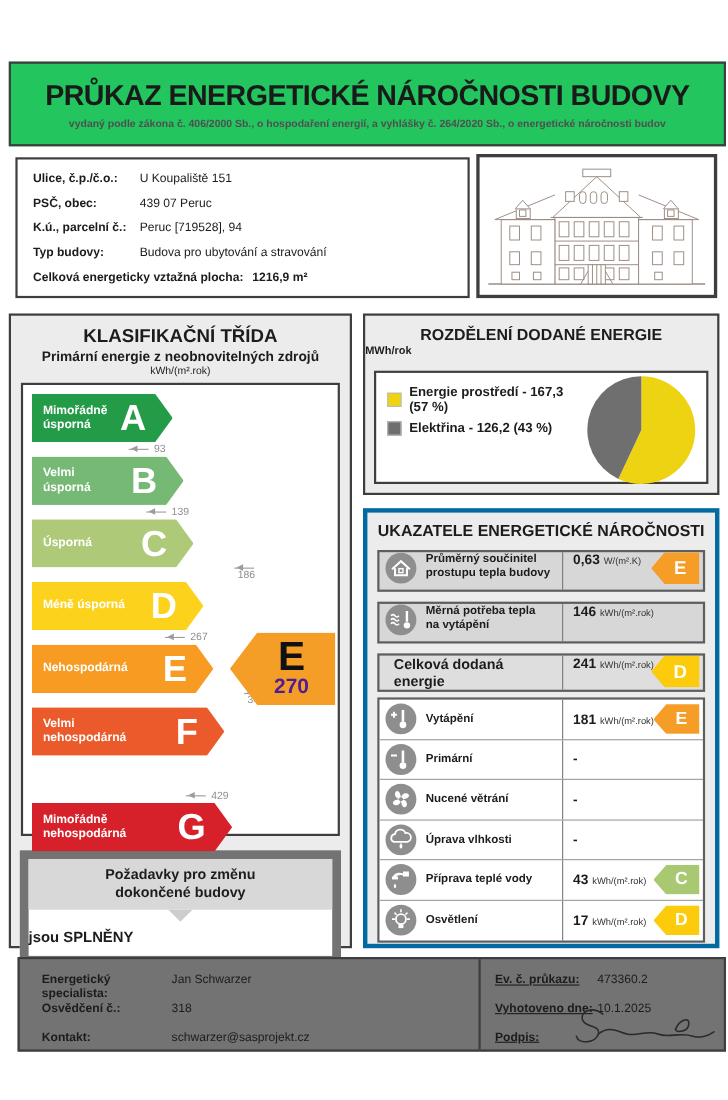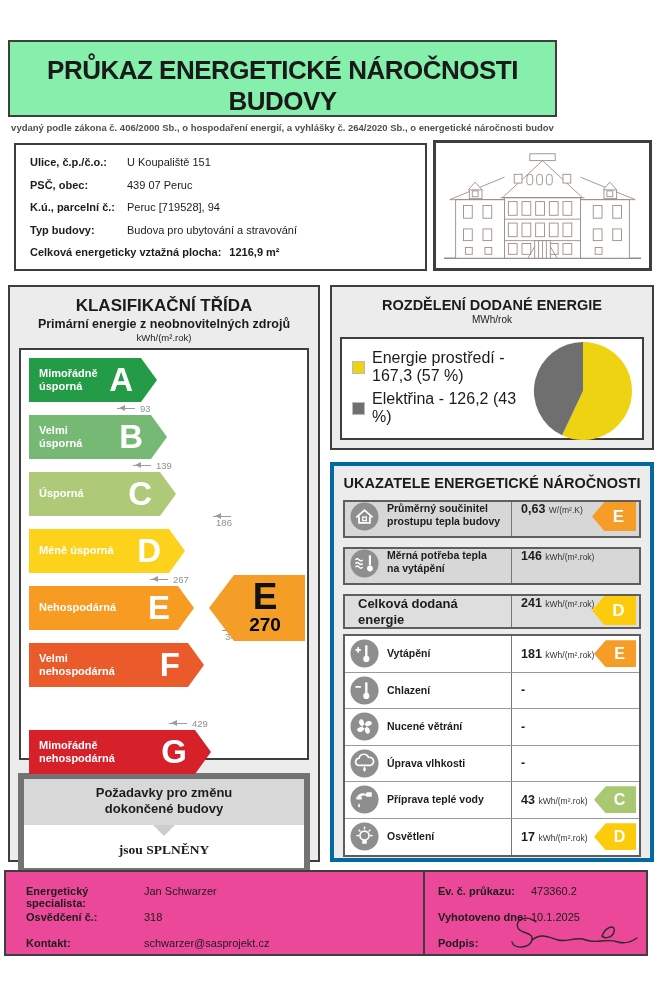--- a/index.html
+++ b/index.html
@@ -1,22 +1,22 @@
 <!DOCTYPE html>
 <html><head>
 <meta charset="utf-8">
 <style>
   * { margin:0; padding:0; box-sizing:border-box; }
   html,body { background:#fff; }
   body { font-family:"Liberation Sans", sans-serif; color:#1c1c1c; }
   .page { position:relative; width:662px; height:1000px; background:#fff; overflow:hidden; }
 
   
-  .header-box { position:absolute; left:8px; top:40px; width:549px; height:77px;
-    background:#86efac; border:2px solid #3e3e3e; text-align:center; }
+  .header-box { position:absolute; left:8px; top:56px; width:652px; height:77px;
+    background:#22c55e; border:2px solid #3e3e3e; text-align:center; }
   .header-box h1 { margin-top:13px; font-size:26px; font-weight:bold; letter-spacing:-0.5px; color:#1a1a1a; }
   .header-box .sub { margin-top:5px; font-size:9.5px; font-weight:bold; color:#4f4f4f; }
 
   
   .info-box { position:absolute; left:14px; top:143px; width:413px; height:128px;
     border:2px solid #3e3e3e; background:#fff; padding:11px 0 0 14px; }
   .info-row { display:flex; height:22.5px; align-items:flex-start; font-size:11px; }
   .info-row .lbl { font-weight:bold; width:97px; flex:none; }
   .info-row .val { }
   .info-row.wide .lbl { width:auto; margin-right:8px; }
@@ -44,40 +44,40 @@
   .bound { height:13px; display:flex; align-items:center; font-size:9.5px; color:#8f8f8f; }
   .bound-a{padding-left:88px;} .bound-b{padding-left:104px;} .bound-c{padding-left:112px;flex-direction:column;}
   .bound-d{padding-left:121px;} .bound-e{padding-left:130px;flex-direction:column;} .bound-f{padding-left:140px;margin-top:30px;}
   .barrow { position:relative; display:inline-block; width:18px; height:1px; background:#9c9c9c; margin-right:5px; }
   .barrow::before { content:""; position:absolute; left:-1px; top:-3px; width:0; height:0;
     border:3.5px solid transparent; border-right:6px solid #9c9c9c; }
   .rating { position:absolute; left:188px; top:225px; width:96px; height:66px;
     clip-path:polygon(0 50%, 26% 0, 100% 0, 100% 100%, 26% 100%);
     display:flex; flex-direction:column; align-items:center; justify-content:center; padding-left:16px; }
   .rating-letter { font-size:37px; font-weight:bold; color:#111; line-height:0.9; }
-  .rating-value  { font-size:19px; font-weight:bold; color:#000000; }
-
-  .req-box { margin:13px auto 0; width:292px; border:6px solid #737373; background:#fff; }
+  .rating-value  { font-size:19px; font-weight:bold; color:#4c1d95; }
+
+  .req-box { margin:13px auto 0; width:292px; border:8px solid #737373; background:#fff; }
   .req-title { position:relative; background:#d8d8d8; text-align:center; font-size:13px; font-weight:bold;
     padding:6px 0 7px; white-space:pre-line; line-height:1.25; }
   .req-title::after { content:""; position:absolute; left:50%; bottom:-11px; transform:translateX(-50%);
     border:11px solid transparent; border-top:11px solid #cdcdcd; border-bottom:none; }
-  .req-result { text-align:center; font-size:13.5px; font-weight:bold; padding:17px 0 10px;font-family:Liberation Serif, serif; }
+  .req-result { text-align:left; font-size:13.5px; font-weight:bold; padding:17px 0 10px; }
 
   
   .pie-box { position:absolute; left:330px; top:285px; width:324px; height:165px;
     background:#ececec; border:2px solid #3e3e3e; }
   .pie-title { margin-top:10px; text-align:center; font-size:14.5px; font-weight:bold; }
-  .pie-unit  { text-align:center; font-size:10px; margin-top:1px; }
+  .pie-unit  { font-size:10px; margin-top:1px;font-weight:bold; }
   .pie-inner { position:absolute; left:8px; right:8px; top:50px; bottom:8px;
     background:#fff; border:2px solid #3e3e3e; display:flex; }
   .legend { padding:10px 0 0 10px; }
   .legend-item { display:flex; align-items:center; margin-bottom:5px; }
   .legend-swatch { width:13px; height:13px; flex:none; margin-right:7px; border:1px solid #bbb; }
-  .legend-label { font-size:16px; font-weight:normal; }
+  .legend-label { font-size:12px; font-weight:bold; }
   .pie-chart { margin:1px 8px 0 auto; width:102px; height:102px; flex:none; }
 
   
   .ind-box { position:absolute; left:330px; top:462px; width:324px; height:400px;
     background:#ececec; border:4px solid #0369a1; padding:0 9px; }
   .ind-title { margin:9px 0 9px; text-align:center; font-size:14.5px; font-weight:bold; }
   .ind-row { position:relative; display:flex; align-items:flex-start; border:2px solid #5e5e5e; }
   .ind-row.gray { background:#d7d7d7; height:38px; margin-bottom:9px; }
   .ind-row.total { background:#dedede; height:35px; margin-bottom:5px; }
   .ind-sep { position:absolute; left:166px; top:0; bottom:0; width:0; border-left:1.5px solid #777; }
@@ -89,29 +89,29 @@
   .badge { position:absolute; right:3px; width:44px; height:29px;
     clip-path:polygon(0 50%, 28% 0, 100% 0, 100% 100%, 28% 100%);
     display:flex; align-items:center; justify-content:center; padding-left:9px;
     color:#fff; font-size:17px; font-weight:bold; }
   .ind-table { border:2px solid #5e5e5e; background:#fff; }
   .ind-trow { position:relative; display:flex; align-items:center; height:36.5px; border-bottom:1px solid #9a9a9a; }
   .ind-trow:last-child { border-bottom:none; }
   .ind-trow .badge { width:42px; height:27px; font-size:16px; }
 
   
-  .footer-box { position:absolute; left:4px; top:870px; width:644px; height:86px;
-    border:2px solid #3e3e3e; background:#ec4899; }
+  .footer-box { position:absolute; left:16px; top:870px; width:644px; height:86px;
+    border:2px solid #3e3e3e; background:#737373; }
   .f-divider { position:absolute; left:417px; top:0; bottom:0; width:0; border-left:2px solid #3e3e3e; }
   .f-col { position:absolute; top:13px; }
   .f-left { left:20px; }
   .f-right { left:432px; }
   .f-row { display:flex; height:26px; font-size:11px; align-items:flex-start; }
   .f-left .lbl { font-weight:bold; width:118px; flex:none; }
-  .f-right .lbl { font-weight:bold; width:93px; flex:none; }
+  .f-right .lbl { font-weight:bold; width:93px; flex:none;text-decoration:underline; }
   .signature { position:absolute; left:500px; top:40px; width:135px; height:42px; }
 </style>
 </head>
 <body>
 
 <div class="page">
 
   <div class="header-box">
     <h1>PRŮKAZ ENERGETICKÉ NÁROČNOSTI BUDOVY</h1>
     <div class="sub">vydaný podle zákona č. 406/2000 Sb., o hospodaření energií, a vyhlášky č. 264/2020 Sb., o energetické náročnosti budov</div>
@@ -371,21 +371,21 @@
         </span>
       </div>
 
       <div class="ind-trow">
         <svg class="icn" viewBox="0 0 32 32">
           <circle cx="16" cy="16" r="15.5" fill="#8e8e8e"></circle>
           <line x1="18" y1="7" x2="18" y2="19" stroke="#fff" stroke-width="2.6"></line>
           <circle cx="18" cy="22" r="3.4" fill="#fff"></circle>
           <line x1="6" y1="12" x2="12" y2="12" stroke="#fff" stroke-width="2"></line>
         </svg>
-        <span class="ind-label">Chlazení</span>
+        <span class="ind-label">Primární</span>
         <span class="ind-sep"></span>
         <span class="ind-value">
           <span>-</span>
         </span>
       </div>
 
       <div class="ind-trow">
         <svg class="icn" viewBox="0 0 32 32">
           <circle cx="16" cy="16" r="15.5" fill="#8e8e8e"></circle>
           <g fill="#fff">

